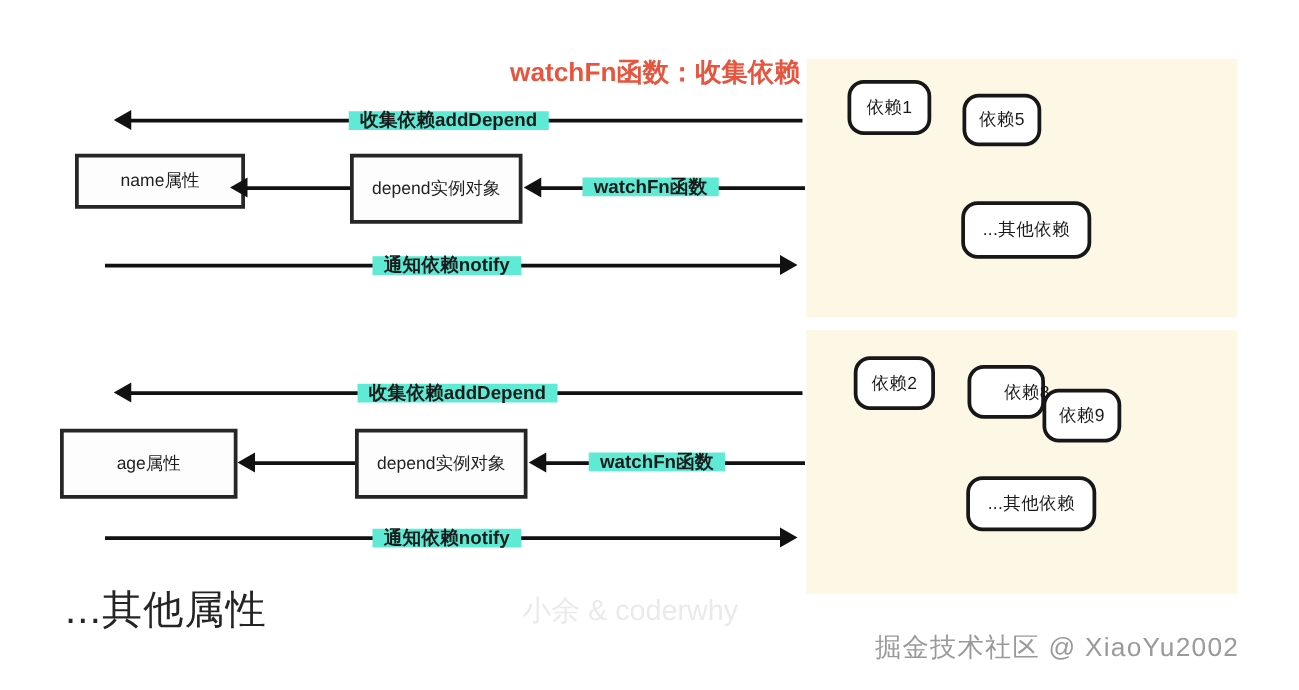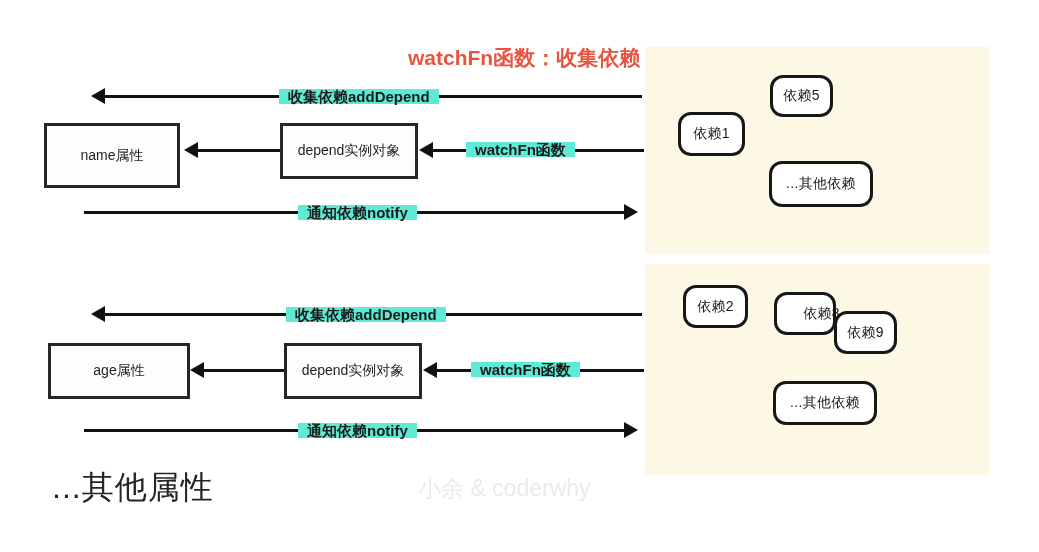--- a/index.html
+++ b/index.html
@@ -63,21 +63,21 @@
     box-sizing: border-box;
     background: #fdfdfd;
     border: 3px solid #262626;
     display: flex;
     align-items: center;
     justify-content: center;
     font-size: 14px;
     color: #1f1f1f;
     white-space: nowrap;
   }
-  #box-name   { left: 44px;  top: 123px; width: 136px; height: 65px; }
+  #box-name   { left: 60px;  top: 123px; width: 136px; height: 44px; }
   #box-dep1   { left: 280px; top: 123px; width: 138px; height: 56px; }
   #box-age    { left: 48px;  top: 343px; width: 142px; height: 56px; }
   #box-dep2   { left: 284px; top: 343px; width: 138px; height: 56px; }
 
   
   .hline {
     position: absolute;
     height: 3px;
     background: #111111;
   }
@@ -153,21 +153,21 @@
   <div class="arrow-left" style="left:184px; top:142px;"></div>
 
   <div class="hline" style="left:432px; top:149px; width:212px;"></div>
   <div class="arrow-left" style="left:419px; top:142px;"></div>
   <div class="edge-label" style="left:466px; top:142px;">watchFn函数</div>
 
   <div class="hline" style="left:84px; top:211px; width:541px;"></div>
   <div class="arrow-right" style="left:624px; top:204px;"></div>
   <div class="edge-label" style="left:298px; top:205px;">通知依赖notify</div>
 
-  <div class="dep-pill" style="left:678px; top:64px;  width:67px; height:44px;margin-top:48px;">依赖1</div>
+  <div class="dep-pill" style="left:678px; top:64px;  width:67px; height:44px;">依赖1</div>
   <div class="dep-pill" style="left:770px; top:75px;  width:63px; height:42px;">依赖5</div>
   <div class="dep-pill" style="left:769px; top:161px; width:104px; height:46px;">...其他依赖</div>
 
   <div class="rect-box" id="box-age">age属性</div>
   <div class="rect-box" id="box-dep2">depend实例对象</div>
 
   <div class="hline" style="left:104px; top:313px; width:538px;"></div>
   <div class="arrow-left" style="left:91px; top:306px;"></div>
   <div class="edge-label" style="left:286px; top:307px;">收集依赖addDepend</div>
 
@@ -182,14 +182,15 @@
   <div class="arrow-right" style="left:624px; top:422px;"></div>
   <div class="edge-label" style="left:298px; top:423px;">通知依赖notify</div>
 
   <div class="dep-pill" style="left:683px; top:285px; width:65px; height:43px;">依赖2</div>
   <div class="dep-pill" style="left:774px; top:292px; width:62px; height:43px;padding-left:33px;">依赖8</div>
   <div class="dep-pill" style="left:834px; top:311px; width:63px; height:43px;">依赖9</div>
   <div class="dep-pill" style="left:773px; top:381px; width:104px; height:44px;">...其他依赖</div>
 
   <div id="other-props">...其他属性</div>
   <div id="watermark-center">小余 &amp; coderwhy</div>
+  <div id="watermark-right">掘金技术社区 @ XiaoYu2002</div>
 
 </div>
 
 </body></html>

